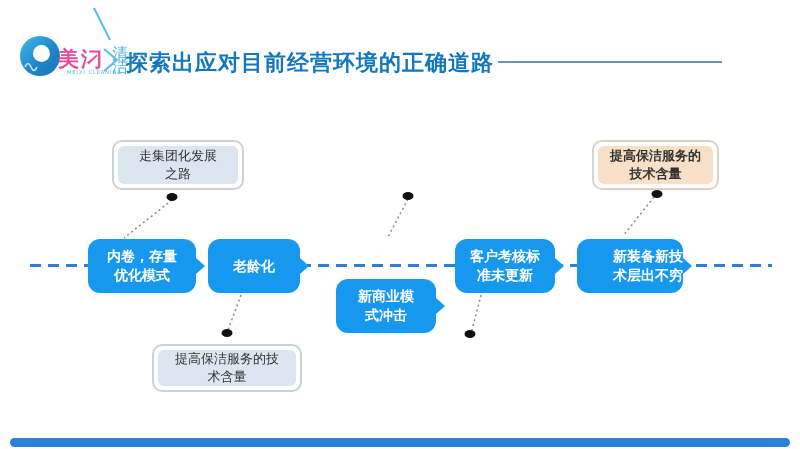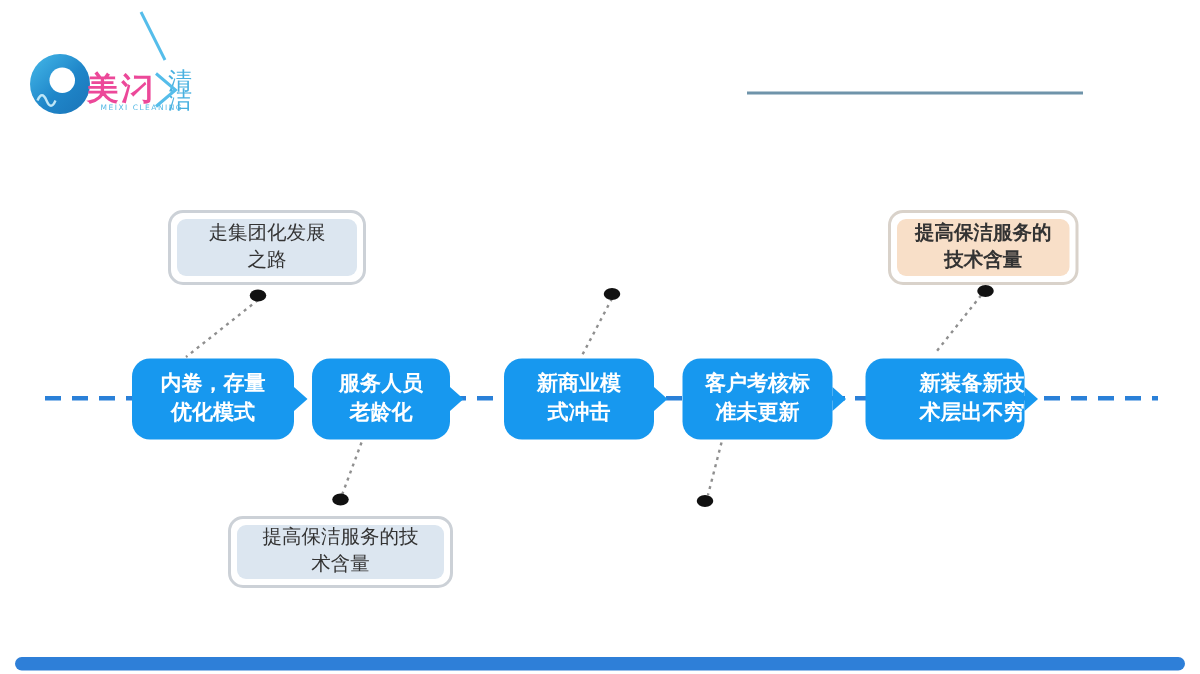--- a/index.html
+++ b/index.html
@@ -49,20 +49,21 @@
   </div>
   <div class="logo-brand">美汈</div>
   <div class="logo-sub">MEIXI CLEANING</div>
   <div class="logo-suffix">清洁</div>
 
   <svg class="overlay" width="800" height="449" viewBox="0 0 800 449" style="z-index:1;">
     <line x1="94" y1="8" x2="110" y2="40" stroke="#55bdea" stroke-width="2"></line>
     <polyline points="104,49 117,60 104,71" fill="none" stroke="#55bdea" stroke-width="2"></polyline>
   </svg>
 
+  <div class="title">探索出应对目前经营环境的正确道路</div>
   <div class="title-rule"></div>
 
   <div class="timeline-line"></div>
 
   <svg class="overlay" width="800" height="449" viewBox="0 0 800 449">
     <line x1="172" y1="200" x2="124" y2="238" stroke="#8f8f8f" stroke-width="1.6" stroke-dasharray="2 3"></line>
     <line x1="408" y1="199" x2="388" y2="237" stroke="#8f8f8f" stroke-width="1.6" stroke-dasharray="2 3"></line>
     <line x1="654" y1="197" x2="623" y2="236" stroke="#8f8f8f" stroke-width="1.6" stroke-dasharray="2 3"></line>
     <line x1="241" y1="295" x2="228" y2="330" stroke="#8f8f8f" stroke-width="1.6" stroke-dasharray="2 3"></line>
     <line x1="481" y1="295" x2="472" y2="330" stroke="#8f8f8f" stroke-width="1.6" stroke-dasharray="2 3"></line>
@@ -72,25 +73,24 @@
     <ellipse cx="227" cy="333" rx="5.5" ry="4" fill="#111"></ellipse>
     <ellipse cx="470" cy="334" rx="5.5" ry="4" fill="#111"></ellipse>
   </svg>
 
   <div class="stage-box" style="left:88px;width:108px;">
     <span class="ln">内卷，存量</span>
     <span class="ln">优化模式</span>
     <span class="box-arrow"></span>
   </div>
   <div class="stage-box" style="left:208px;width:92px;">
-    <span class="ln">服务人员</span>
     <span class="ln">老龄化</span>
     <span class="box-arrow"></span>
   </div>
-  <div class="stage-box" style="left:336px;width:100px;">
+  <div class="stage-box" style="left:336px;width:100px;margin-top:40px;">
     <span class="ln">新商业模</span>
     <span class="ln">式冲击</span>
     <span class="box-arrow"></span>
   </div>
   <div class="stage-box" style="left:455px;width:100px;">
     <span class="ln">客户考核标</span>
     <span class="ln">准未更新</span>
     <span class="box-arrow"></span>
   </div>
   <div class="stage-box" style="left:577px;width:106px;align-items:flex-end;">

